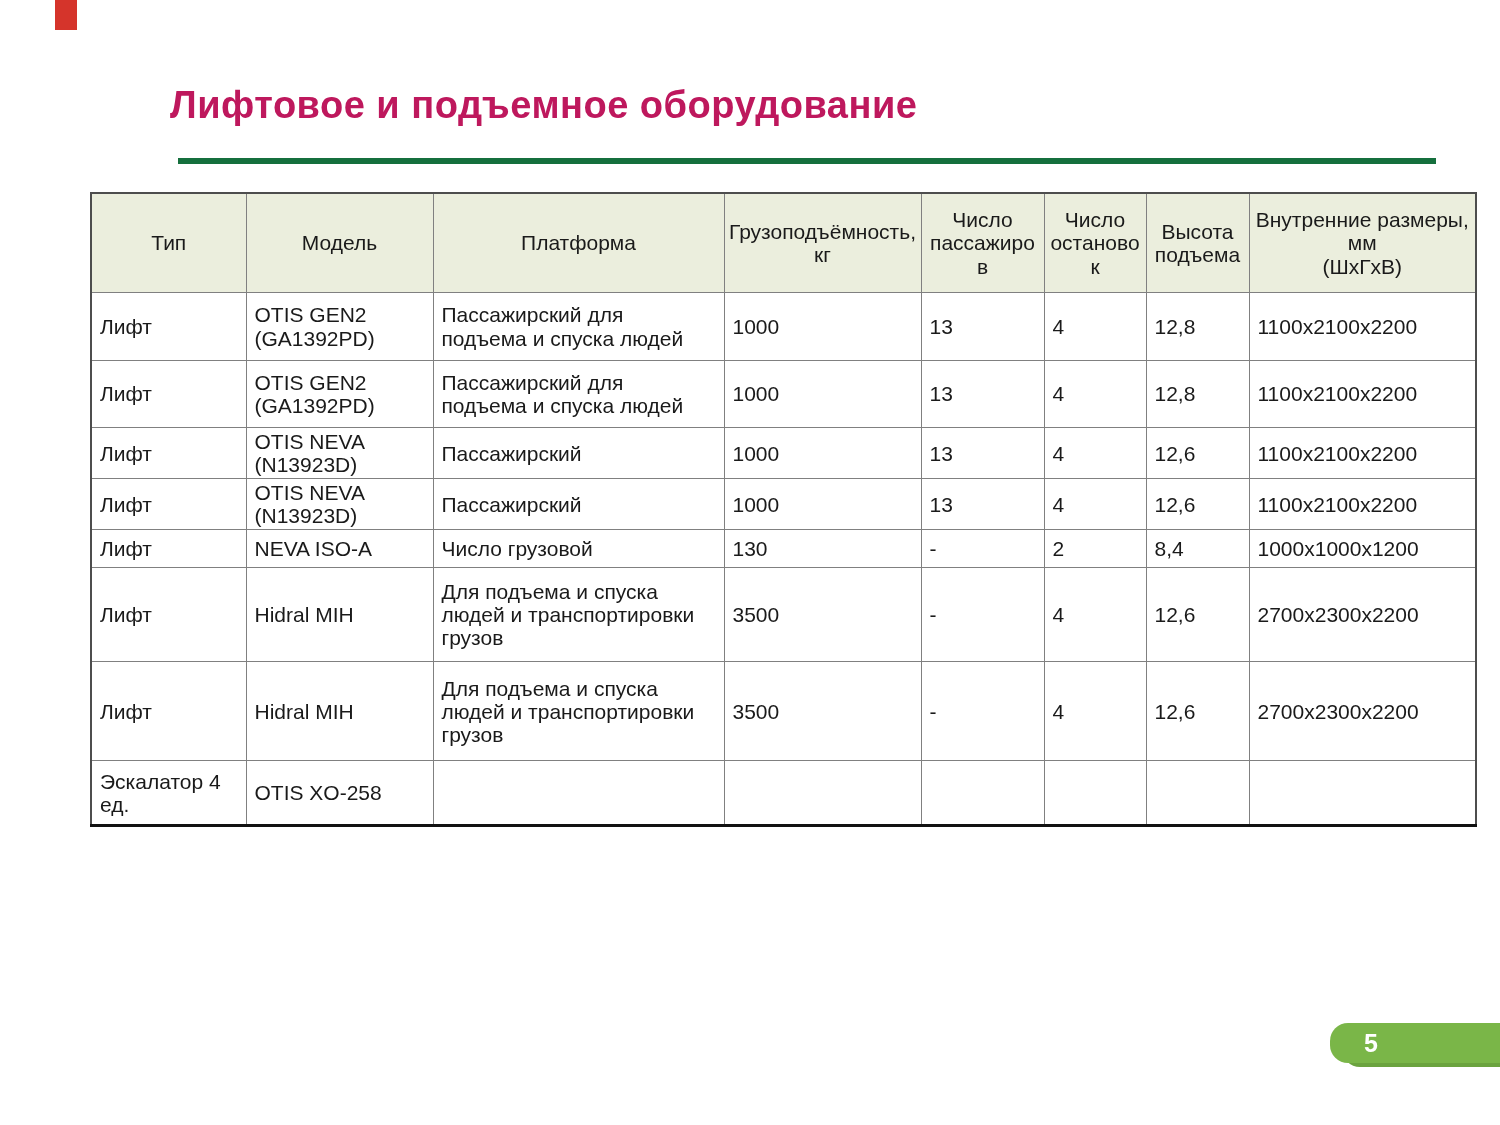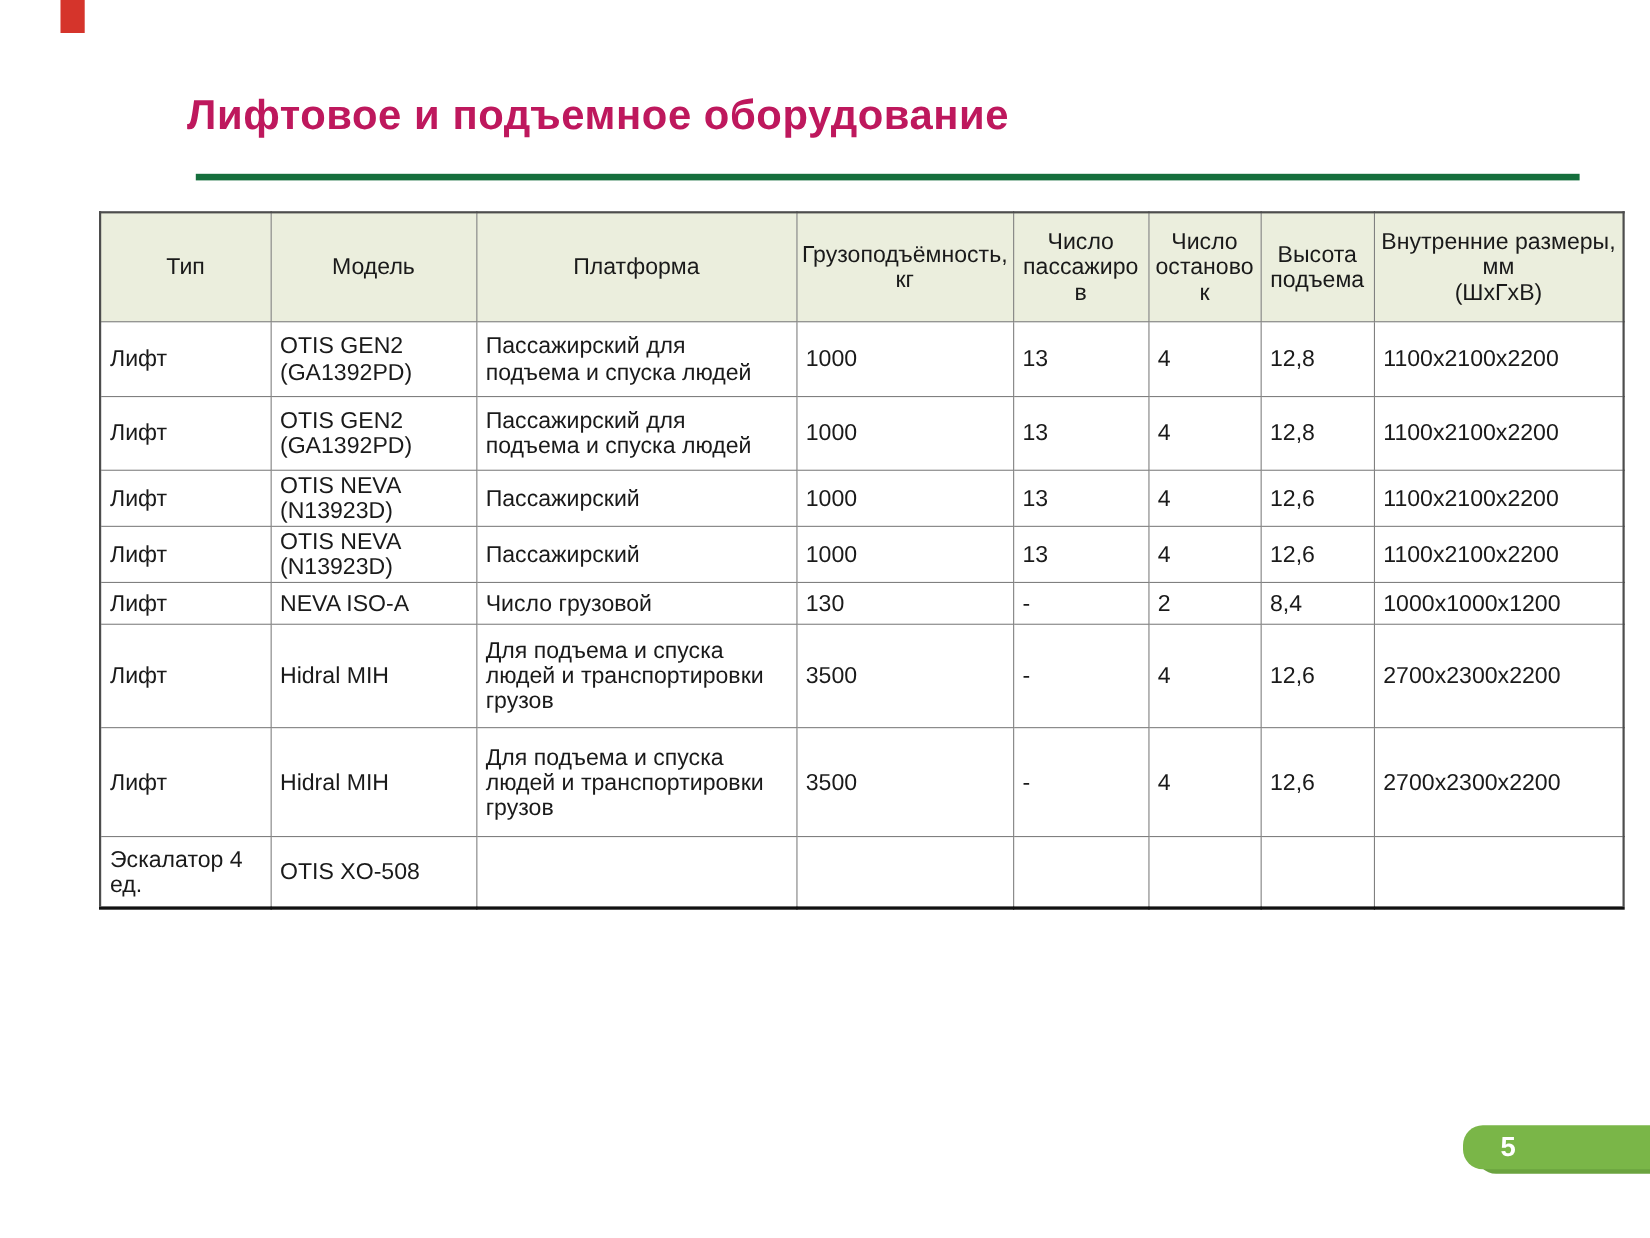--- a/index.html
+++ b/index.html
@@ -177,21 +177,21 @@
 грузов</td>
             <td class="c3">3500</td>
             <td class="c4">-</td>
             <td class="c5">4</td>
             <td class="c6">12,6</td>
             <td class="c7">2700x2300x2200</td>
           </tr>
           <tr>
             <td class="c0">Эскалатор 4
 ед.</td>
-            <td class="c1">OTIS XO-508</td>
+            <td class="c1">OTIS XO-258</td>
             <td class="c2"></td>
             <td class="c3"></td>
             <td class="c4"></td>
             <td class="c5"></td>
             <td class="c6"></td>
             <td class="c7"></td>
           </tr>
         </tbody>
     </table>
   </div>

